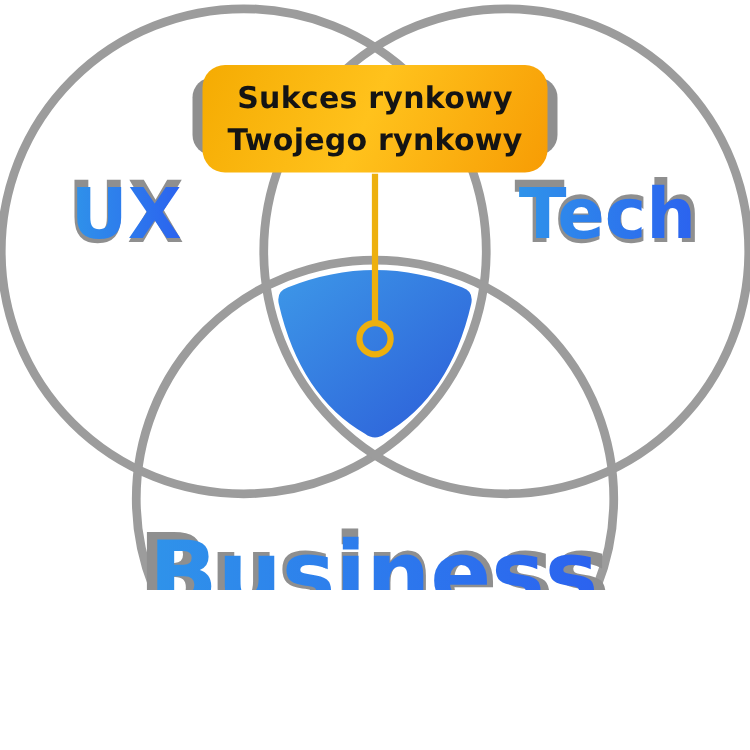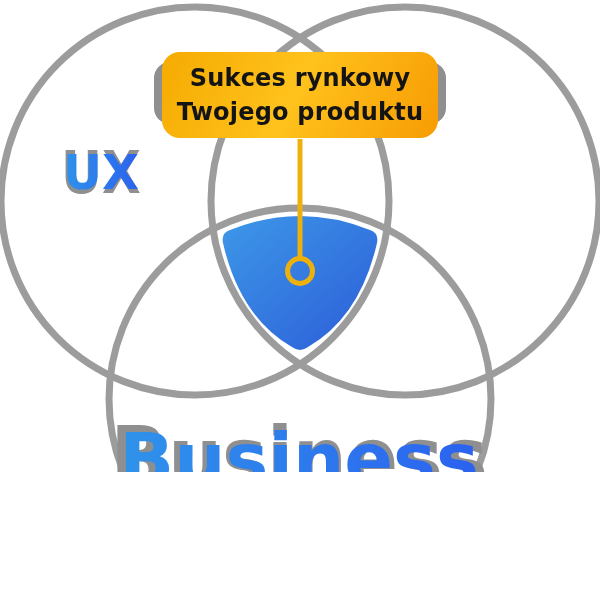--- a/index.html
+++ b/index.html
@@ -65,21 +65,21 @@
     color: var(--shadow-gray, #8f8f8f);
   }
   .word .front {
     position: relative;
     background: linear-gradient(90deg,
       var(--word-grad-a, #2F93EA), var(--word-grad-b, #2B62EF));
     -webkit-background-clip: text;
     background-clip: text;
     color: transparent;
   }
-  .word-ux       { left: 101px; top: 172px; font-size: 48px; }
+  .word-ux       { left: 101px; top: 172px; font-size: 56px; }
   .word-tech     { left: 486px; top: 172px; font-size: 56px; }
   .word-business { left: 299px; top: 459px; font-size: 72px; }
 </style>
 </head>
 <body>
 
 <div class="stage">
 
   <svg viewBox="0 0 600 600">
     <defs>
@@ -101,27 +101,31 @@
     <g fill="none" style="stroke: var(--pin-gold, #EDB00D)" stroke-width="5">
       <line x1="300" y1="139" x2="300" y2="258"></line>
       <circle cx="300" cy="271" r="12.5"></circle>
     </g>
   </svg>
 
   <div class="callout-shadow"></div>
 
   <div class="callout">
     <div class="line">Sukces rynkowy</div>
-    <div class="line">Twojego produktu</div>
+    <div class="line">Twojego rynkowy</div>
   </div>
 
   <div class="word word-ux">
     <span class="shadow">UX</span>
     <span class="front">UX</span>
   </div>
 
+  <div class="word word-tech">
+    <span class="shadow">Tech</span>
+    <span class="front">Tech</span>
+  </div>
 
   <div class="word word-business">
     <span class="shadow">Business</span>
     <span class="front">Business</span>
   </div>
 
 </div>
 
 </body></html>

